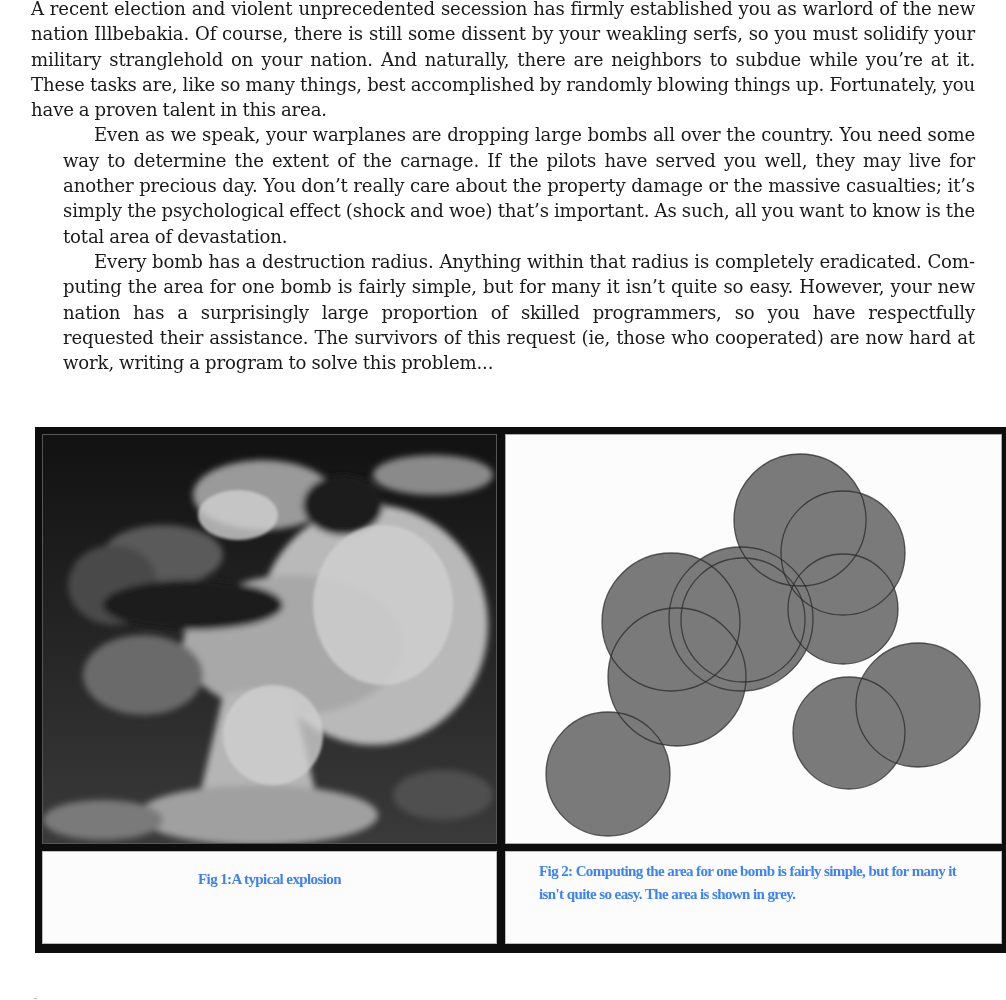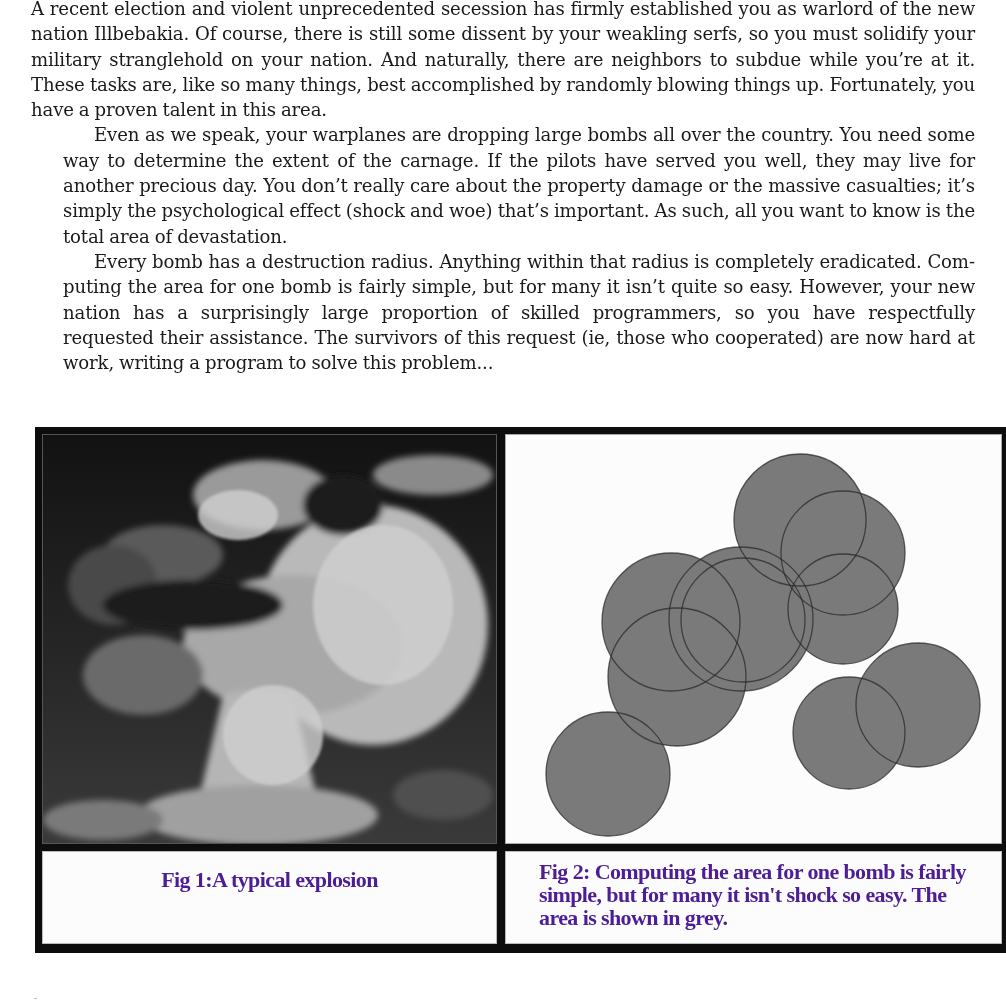--- a/index.html
+++ b/index.html
@@ -16,21 +16,21 @@
     position: absolute; left: 35px; top: 427px; width: 971px; height: 526px;
     background: #0d0d0d;
   }
   .panel { position: absolute; background: #fcfcfc; box-sizing: border-box; }
   .photo-panel { left: 7px; top: 7px; width: 455px; height: 410px; overflow: hidden; background: #141414; border: 1px solid #555; }
   .circles-panel { left: 470px; top: 7px; width: 497px; height: 410px; border: 1px solid #aaa; }
   .cap1-panel { left: 7px; top: 424px; width: 455px; height: 93px; border: 1px solid #bbb; }
   .cap2-panel { left: 470px; top: 424px; width: 497px; height: 93px; border: 1px solid #bbb; }
   .caption {
     font-family: "Liberation Serif", "DejaVu Serif", serif;
-    color: #4c1d95; font-size: 22px; line-height: 23px; font-weight: bold;
+    color: #3b82f6; font-size: 15px; line-height: 23px; font-weight: bold;
     letter-spacing: -0.6px; filter: blur(0.35px);
   }
   .cap1-text { position: absolute; left: 0; right: 0; top: 16px; text-align: center; }
   .cap2-text { position: absolute; left: 33px; right: 18px; top: 8px; }
   svg { display: block; }
   .stray-mark { position: absolute; left: 34px; top: 998px; width: 3px; height: 1px; background: #bbb; }
 </style>
 </head>
 <body>
 
@@ -112,17 +112,17 @@
           <circle cx="412" cy="270" r="62" fill="none" stroke="#2a2a2a" stroke-width="1.3" stroke-opacity="0.75"></circle>
         </g>
       </svg>
   </div>
 
   <div class="panel cap1-panel">
     <div class="caption cap1-text">Fig 1:A typical explosion</div>
   </div>
 
   <div class="panel cap2-panel">
-    <div class="caption cap2-text">Fig 2: Computing the area for one bomb is fairly simple, but for many it isn't shock so easy. The area is shown in grey.</div>
+    <div class="caption cap2-text">Fig 2: Computing the area for one bomb is fairly simple, but for many it isn't quite so easy. The area is shown in grey.</div>
   </div>
 </div>
 
 <div class="stray-mark"></div>
 
 </body></html>

